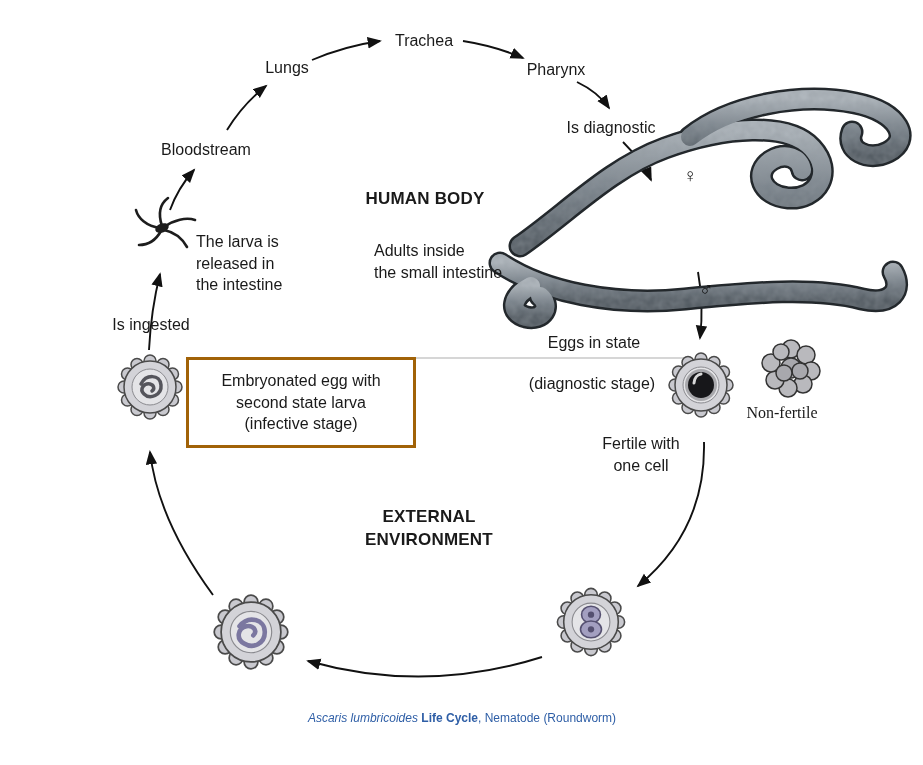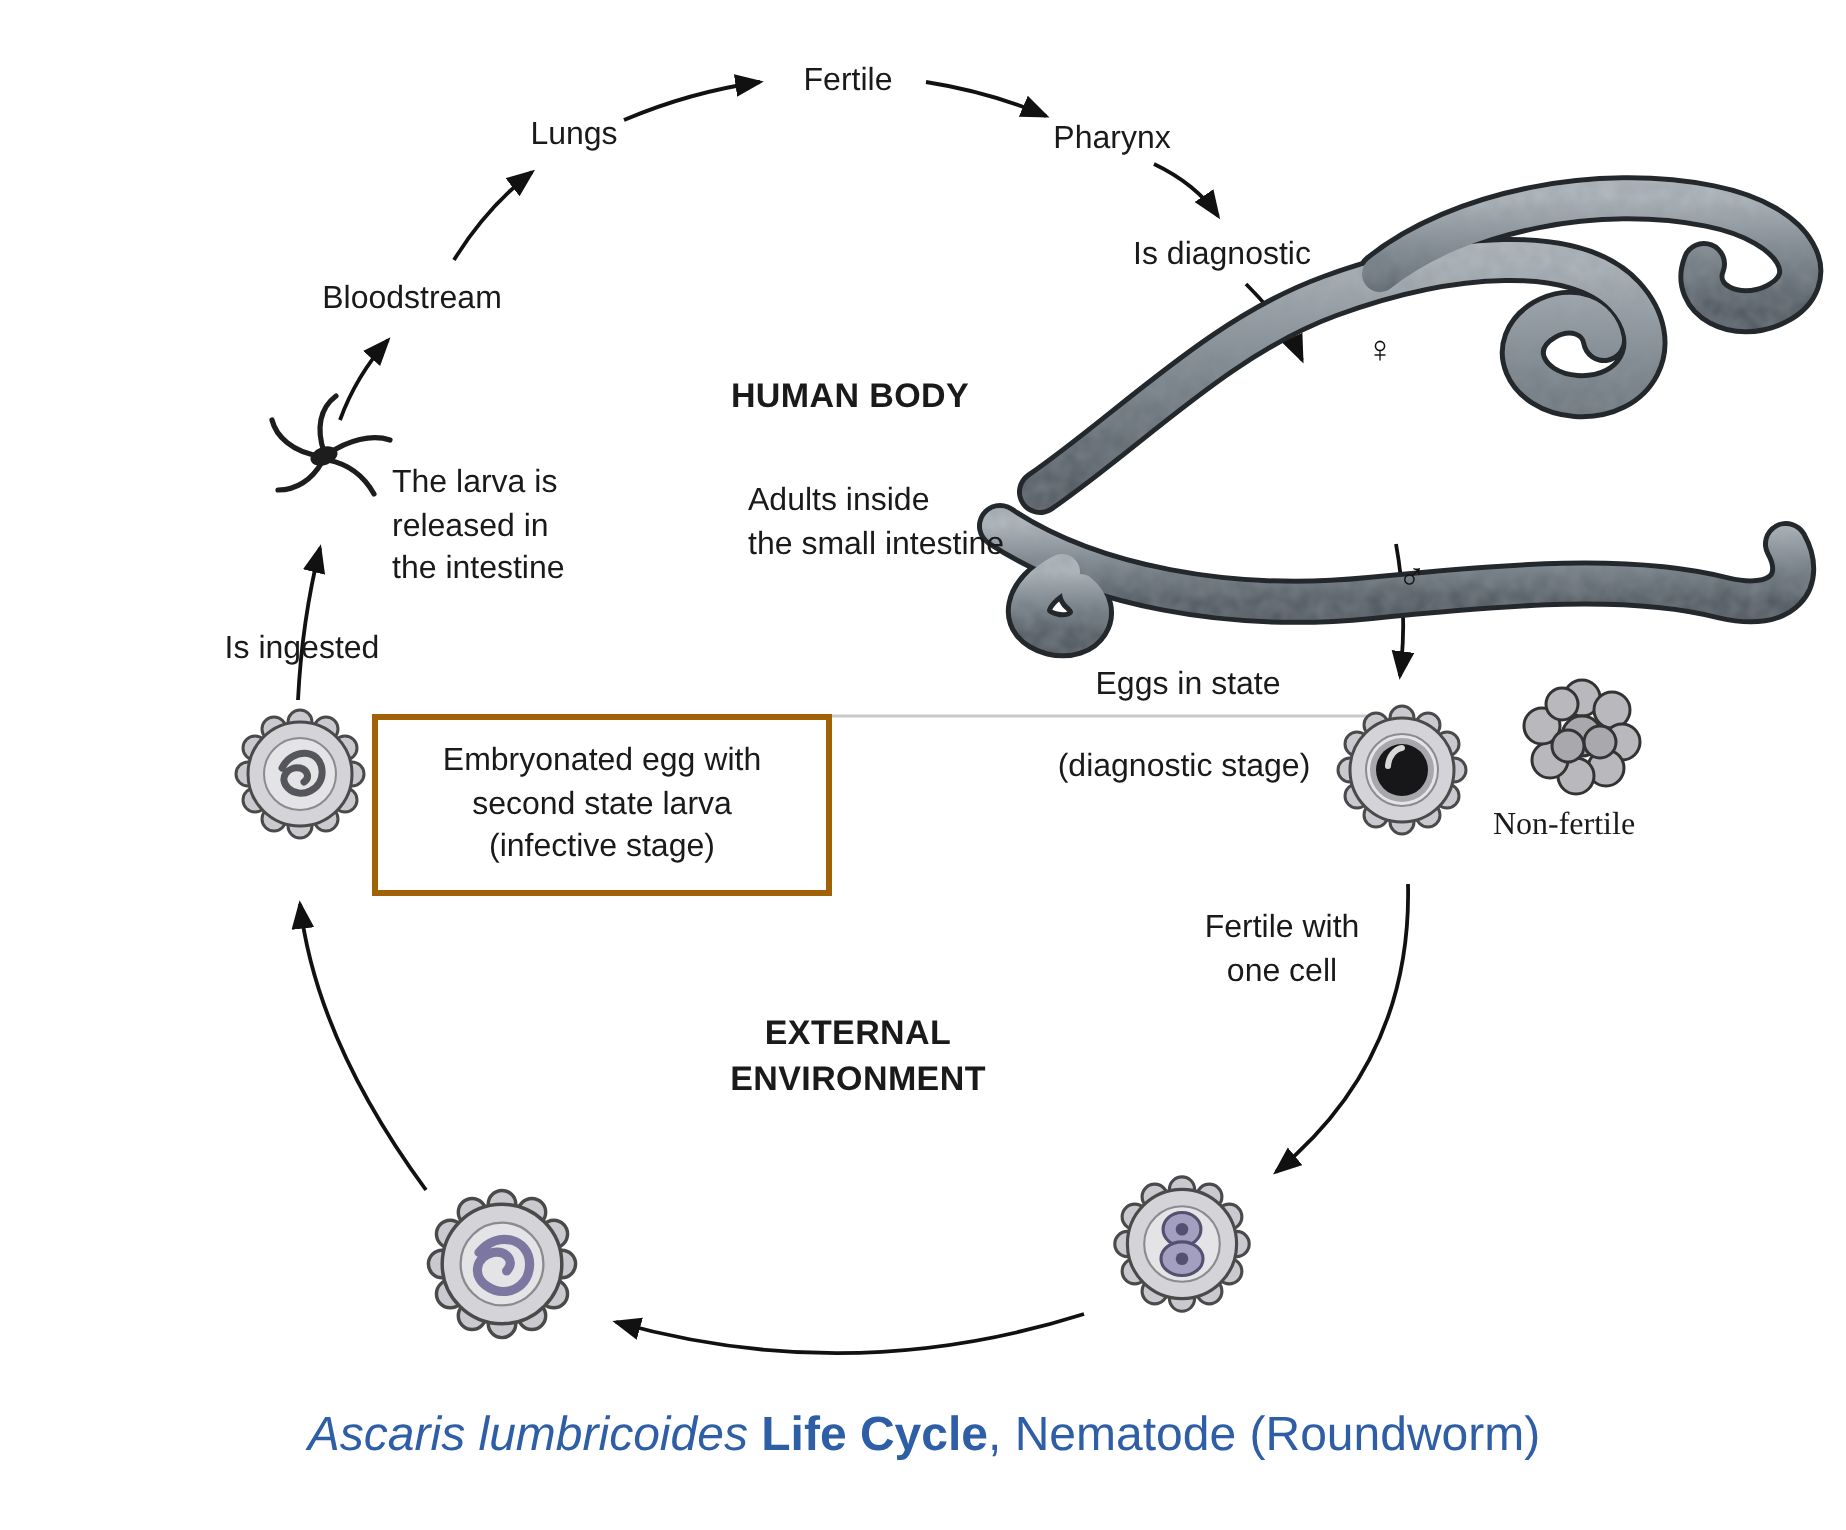--- a/index.html
+++ b/index.html
@@ -19,21 +19,21 @@
     font-size:19px;font-weight:700;color:#111;
   }
   .infobox{
     position:absolute;z-index:2;left:186px;top:357px;width:224px;height:85px;
     border:3px solid #a16207;background:#ffffff;
     display:flex;align-items:center;justify-content:center;
   }
   .infobox .label{position:static;transform:none;}
   .caption{
     position:absolute;z-index:3;left:462px;top:718px;transform:translate(-50%,-50%);
-    font-size:24px;color:#2e5ea6;white-space:nowrap;
+    font-size:12px;color:#2e5ea6;white-space:nowrap;
   }
   .caption .sp{font-style:italic;}
   .caption .bd{font-weight:700;}
 </style>
 </head>
 <body>
 
 <svg id="art" width="923" height="765" viewBox="0 0 923 765">
   <defs>
     <marker id="ah" markerWidth="9" markerHeight="8" refX="6.5" refY="3" orient="auto">
@@ -140,21 +140,21 @@
     <circle cx="0" cy="-7" r="3" fill="#555070"></circle>
     <circle cx="0" cy="7" r="3" fill="#555070"></circle>
   </g>
 
   <g transform="translate(251,632) scale(1.15)">
     <use href="#egg-base"></use>
     <path d="M -10,-5 C -2,-15 12,-11 12,0 C 12,10 2,15 -6,10 C -13,6 -12,-3 -4,-5 C 2,-6 6,-1 2,3" fill="none" stroke="#7b77a0" stroke-width="4" stroke-linecap="round"></path>
   </g>
 </svg>
 
-<div class="label" style="left:424px;top:41px;">Fertile</div>
+<div class="label" style="left:424px;top:41px;">Trachea</div>
 <div class="label" style="left:287px;top:68px;">Lungs</div>
 <div class="label" style="left:556px;top:70px;">Pharynx</div>
 <div class="label" style="left:611px;top:128px;">Is diagnostic</div>
 <div class="label" style="left:206px;top:150px;">Bloodstream</div>
 
 <div class="label bold" style="left:425px;top:183px;">HUMAN BODY</div>
 
 <div class="label la" style="left:196px;top:231px;">The larva is
 released in
 the intestine</div>
@@ -165,21 +165,21 @@
 
 <div class="label" style="left:594px;top:343px;">Eggs in state</div>
 <div class="label" style="left:592px;top:384px;">(diagnostic stage)</div>
 
 <div class="infobox">
   <div class="label">Embryonated egg with
 second state larva
 (infective stage)</div>
 </div>
 
-<div class="label" style="left:641px;top:475px;">Fertile with
+<div class="label" style="left:641px;top:455px;">Fertile with
 one cell</div>
 <div class="label" style="left:782px;top:413px;font-family:Liberation Serif, serif;">Non-fertile</div>
 
 <div class="label bold" style="left:429px;top:513px;">EXTERNAL
 ENVIRONMENT</div>
 
 <div class="gender" style="left:690px;top:176px;">♀</div>
 <div class="gender" style="left:706px;top:289px;">♂</div>
 
 <div class="caption">

